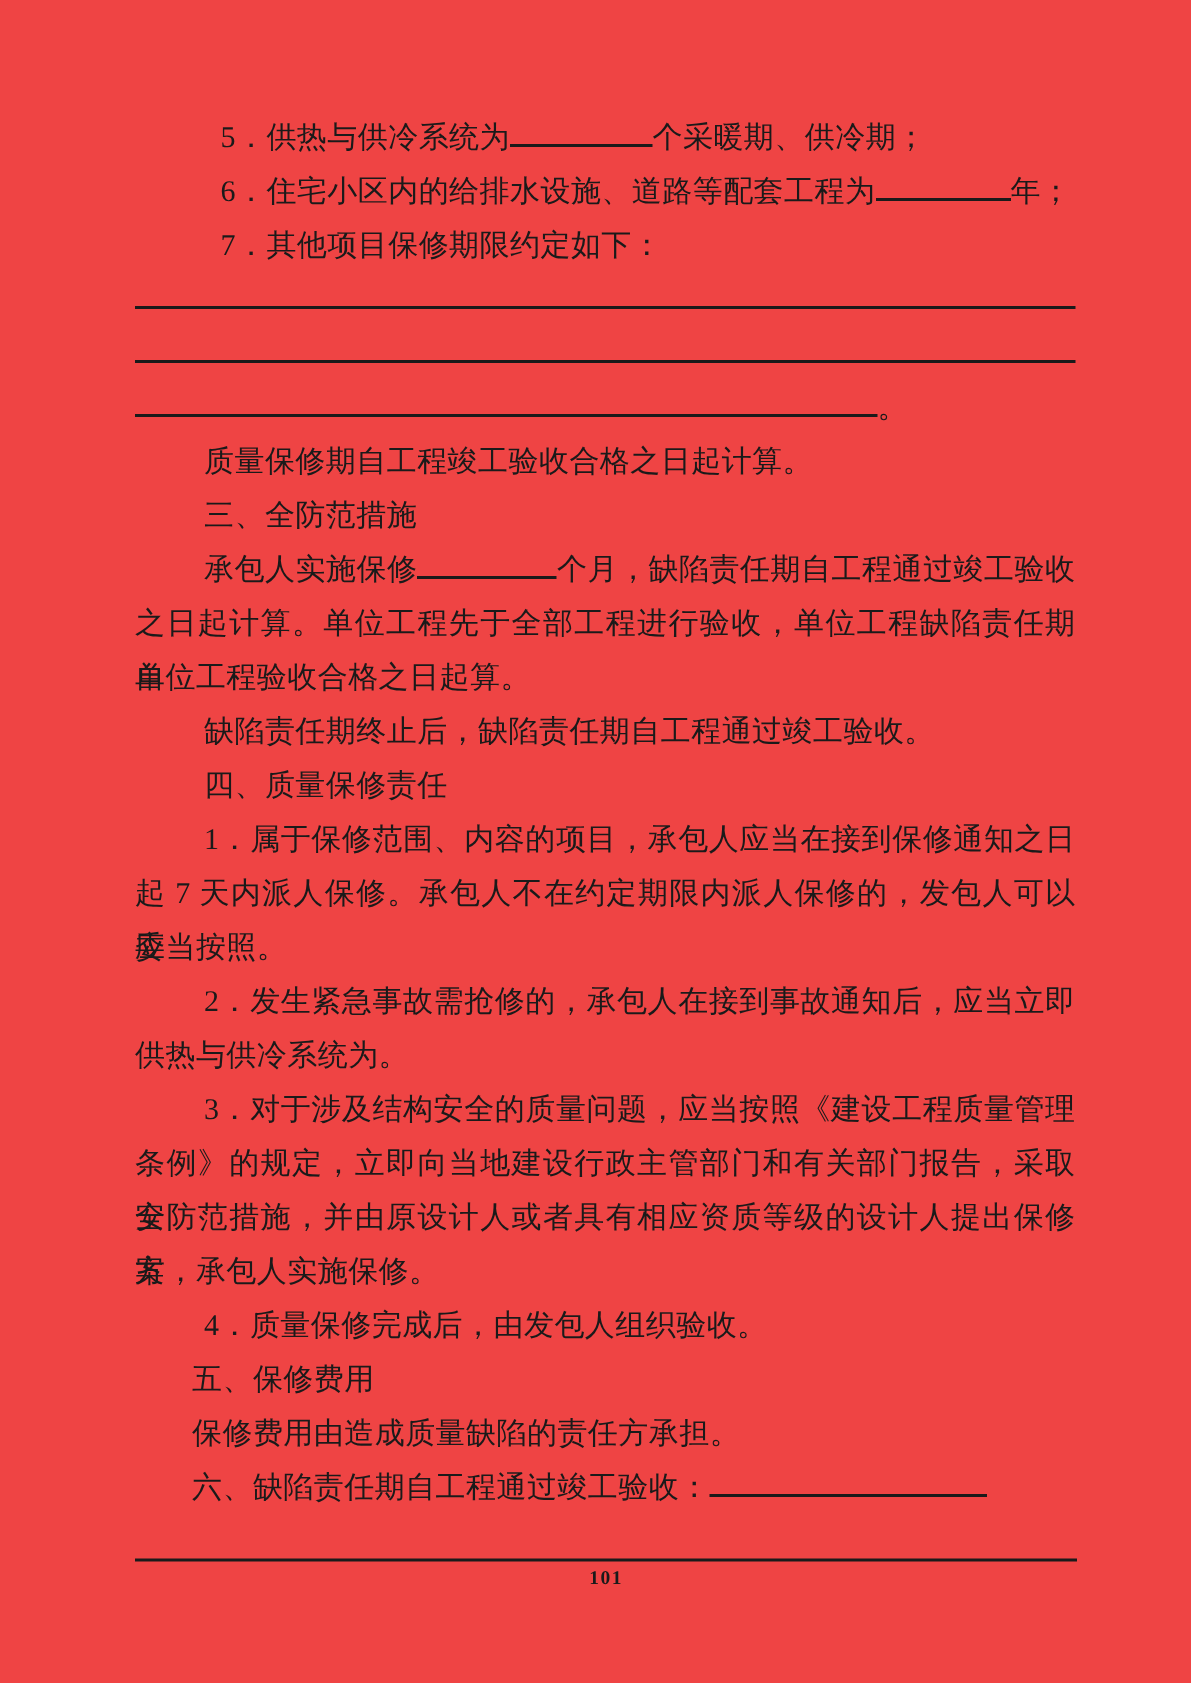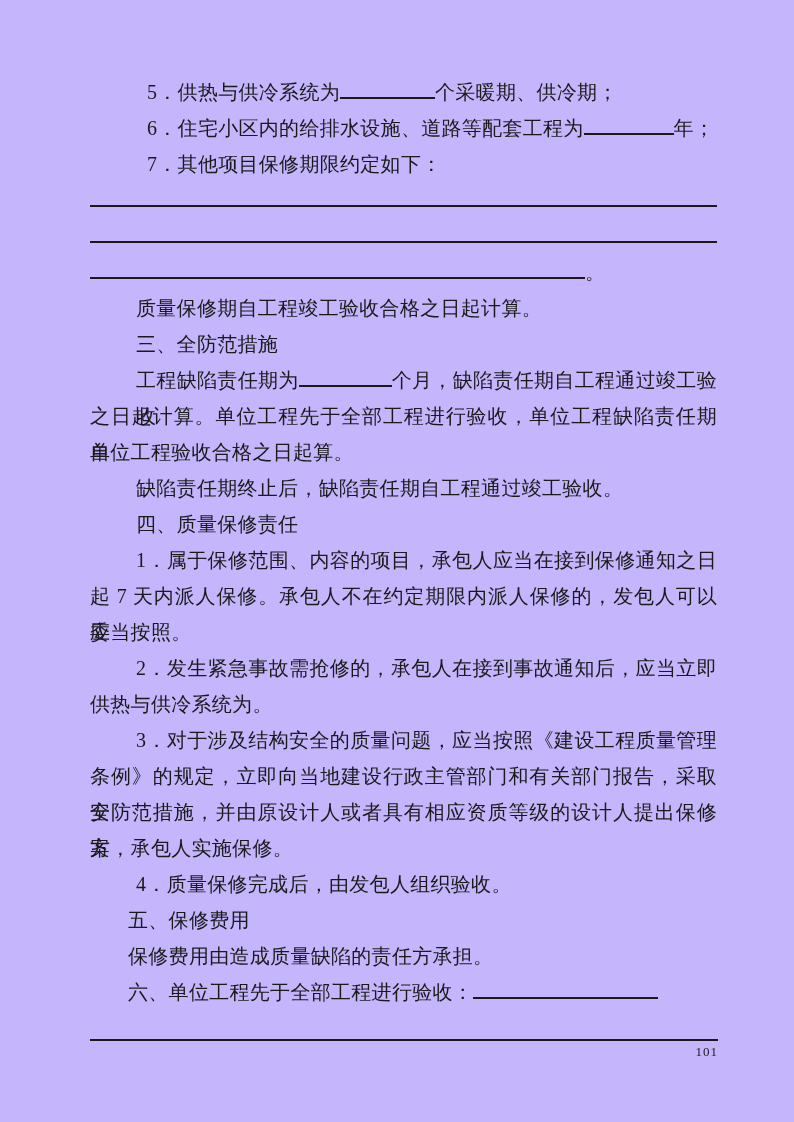--- a/index.html
+++ b/index.html
@@ -4,21 +4,21 @@
 <style>
   * { margin: 0; padding: 0; box-sizing: border-box; }
   html, body { width: 794px; height: 1122px; }
   body {
     background: #ffffff;
     color: #1a1a1a;
     font-family: "Liberation Serif", "DejaVu Serif", serif;
     position: relative;
     overflow: hidden;
   }
-  .page { position: absolute; inset: 0; background: #c4b5fd; }
+  .page { position: absolute; inset: 0; background: #ef4444; }
   .content {
     position: absolute;
     left: 90px;
     top: 74px;
     width: 627px;
   }
   .line {
     height: 36px;
     line-height: 36px;
     font-size: 20px;
@@ -60,24 +60,25 @@
     left: 90px;
     top: 1039px;
     width: 628px;
     border-top: 2px solid #1a1a1a;
   }
   .footer-page {
     position: absolute;
     left: 90px;
     top: 1044px;
     width: 628px;
-    text-align: right;
+    text-align: center;
     font-size: 13px;
     letter-spacing: 1px;
     color: #1a1a1a;
+    font-weight: bold;
   }
 </style>
 </head>
 <body>
 
 <div class="page">
   <div class="content">
 
     <div class="line ind-item"><span>5．供热与供冷系统为</span><span class="blank w95"></span><span>个采暖期、供冷期；</span></div>
 
@@ -88,21 +89,21 @@
     <div class="line"><span class="rule rule-full"></span></div>
 
     <div class="line"><span class="rule rule-full"></span></div>
 
     <div class="line"><span class="rule rule-part"></span><span>。</span></div>
 
     <div class="line ind-para"><span>质量保修期自工程竣工验收合格之日起计算。</span></div>
 
     <div class="line ind-para"><span>三、全防范措施</span></div>
 
-    <div class="line ind-para fill"><span>工程缺陷责任期为</span><span class="blank w93"></span><span>个月，缺陷责任期自工程通过竣工验收</span></div>
+    <div class="line ind-para fill"><span>承包人实施保修</span><span class="blank w93"></span><span>个月，缺陷责任期自工程通过竣工验收</span></div>
 
     <div class="line fill"><span>之日起计算。单位工程先于全部工程进行验收，单位工程缺陷责任期自</span></div>
 
     <div class="line"><span>单位工程验收合格之日起算。</span></div>
 
     <div class="line ind-para"><span>缺陷责任期终止后，缺陷责任期自工程通过竣工验收。</span></div>
 
     <div class="line ind-para"><span>四、质量保修责任</span></div>
 
     <div class="line ind-para fill"><span>1．属于保修范围、内容的项目，承包人应当在接到保修通知之日</span></div>
@@ -122,19 +123,19 @@
     <div class="line fill"><span>全防范措施，并由原设计人或者具有相应资质等级的设计人提出保修方</span></div>
 
     <div class="line"><span>案，承包人实施保修。</span></div>
 
     <div class="line ind-para"><span>4．质量保修完成后，由发包人组织验收。</span></div>
 
     <div class="line ind-head"><span>五、保修费用</span></div>
 
     <div class="line ind-head"><span>保修费用由造成质量缺陷的责任方承担。</span></div>
 
-    <div class="line ind-head"><span>六、单位工程先于全部工程进行验收：</span><span class="blank w185"></span></div>
+    <div class="line ind-head"><span>六、缺陷责任期自工程通过竣工验收：</span><span class="blank w185"></span></div>
 
   </div>
 
   <div class="footer-rule"></div>
   <div class="footer-page">101</div>
 </div>
 
 </body></html>

